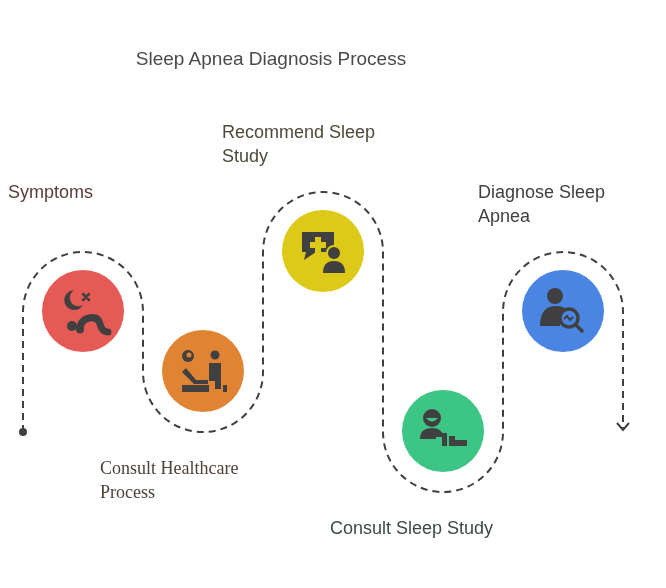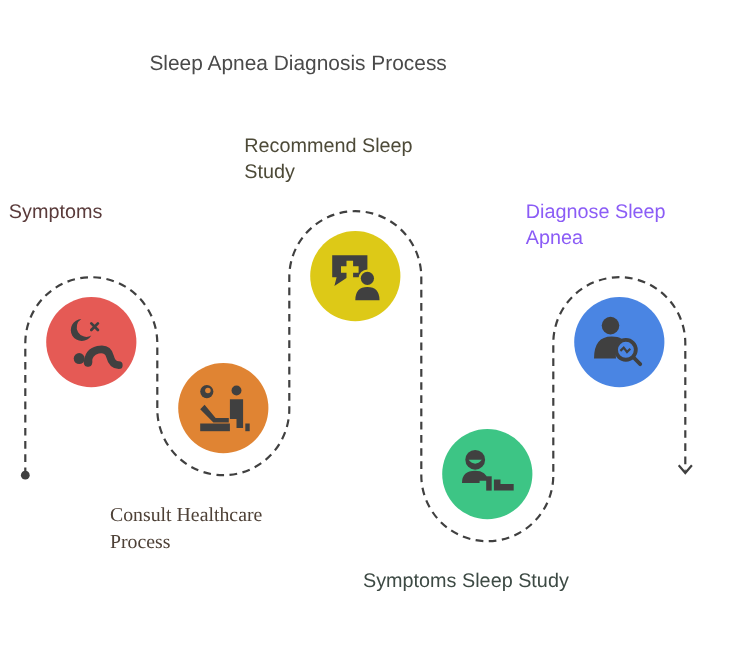--- a/index.html
+++ b/index.html
@@ -80,18 +80,18 @@
 </div>
 <div class="label" id="l1" style="left: 100px; width: 202px; top: 456px; color: rgb(78, 65, 55); font-family: Liberation Serif, serif;">
   <div>Consult Healthcare</div>
   <div>Process</div>
 </div>
 <div class="label" id="l2" style="left: 222px; width: 202px; top: 120px; color: rgb(77, 74, 56);">
   <div>Recommend Sleep</div>
   <div>Study</div>
 </div>
 <div class="label" id="l3" style="left: 330px; width: 226px; top: 516px; color: rgb(61, 74, 68);">
-  <div>Symptoms Sleep Study</div>
+  <div>Consult Sleep Study</div>
 </div>
-<div class="label" id="l4" style="left: 478px; width: 170px; top: 180px; color: #8b5cf6;">
+<div class="label" id="l4" style="left: 478px; width: 170px; top: 180px; color: #404040;">
   <div>Diagnose Sleep</div>
   <div>Apnea</div>
 </div>
 
 </body></html>

